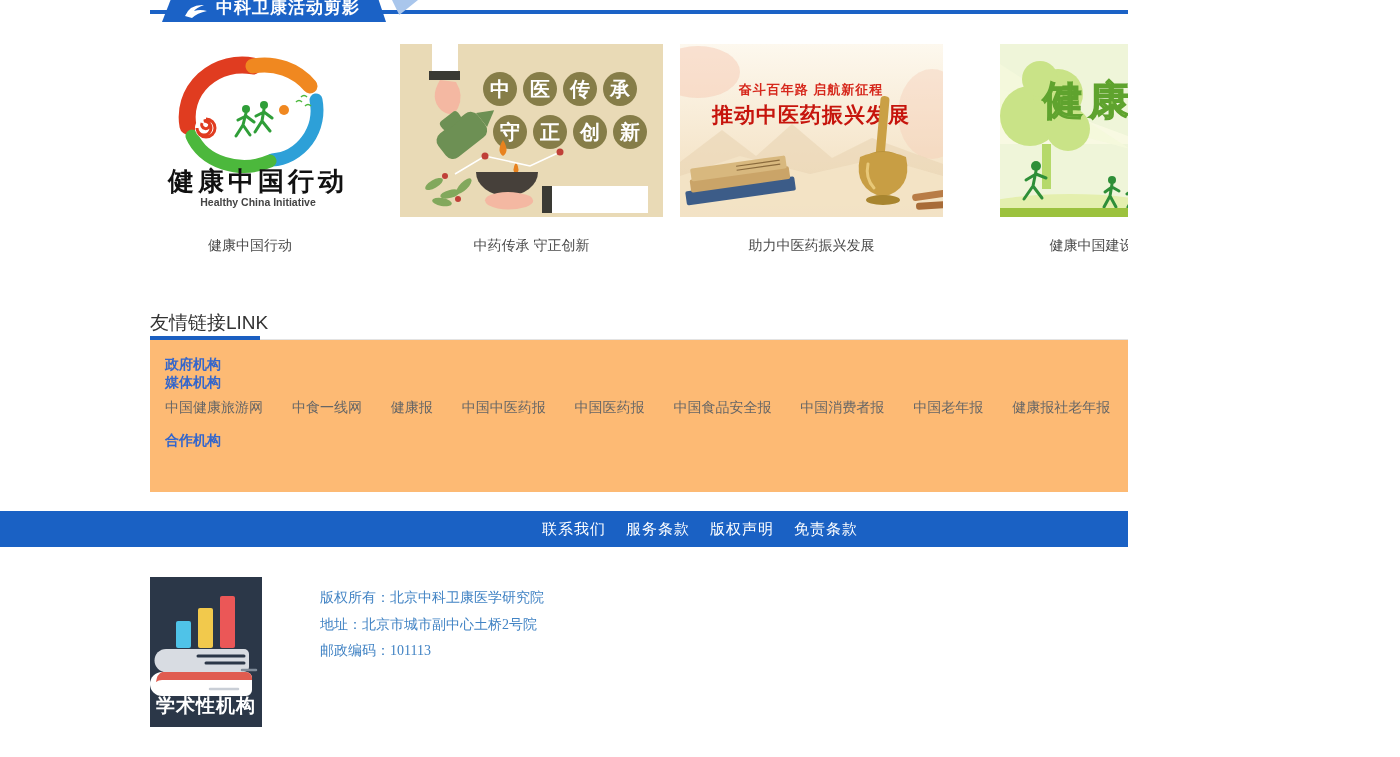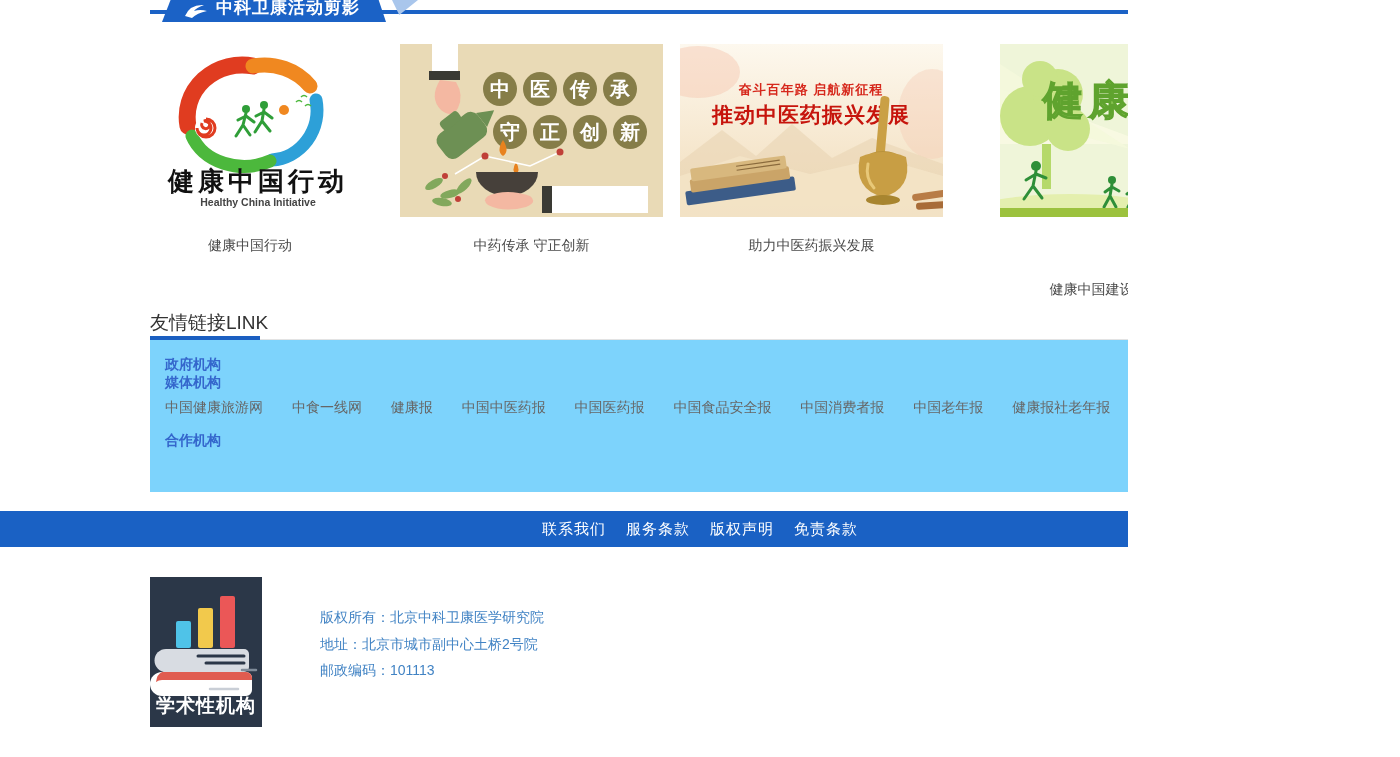--- a/index.html
+++ b/index.html
@@ -23,33 +23,33 @@
   
   .carousel { left:150px; top:44px; width:1100px; height:173px; overflow:hidden; }
   .slide { position:absolute; top:0; height:173px; overflow:hidden; cursor:pointer; }
   .captions { left:150px; top:237px; width:1100px; height:20px; }
   .caption { position:absolute; top:0; text-align:center; color:#4a4a4a; font-size:14px; }
 
   
   .links-title { left:150px; top:310px; font-size:19px; color:#333; }
   .links-hairline { left:150px; top:339px; width:1100px; height:1px; background:#e3e3e3; }
   .links-underline { left:150px; top:336px; width:110px; height:4px; background:#1b5fc1; z-index:2; }
-  .links-panel { left:150px; top:340px; width:1100px; height:152px; background:#7dd3fc; padding:16px 15px 0 15px; }
+  .links-panel { left:150px; top:340px; width:1100px; height:152px; background:#fdba74; padding:16px 15px 0 15px; }
   .group-heading { color:#3466cc; font-size:14px; font-weight:bold; }
   .group-links { margin:7px 0 15px 0; font-size:14px; color:#666; }
   .group-links a { color:#666; text-decoration:none; margin-right:25px; cursor:pointer; }
 
   
   .footer-nav { left:0; top:511px; width:1400px; height:36px; background:#1a61c4;
                 display:flex; align-items:center; justify-content:center; gap:20px; }
   .footer-nav a { color:#fff; font-size:15px; text-decoration:none; cursor:pointer; letter-spacing:1px; }
 
   
   .footer-logo { left:150px; top:577px; width:112px; height:150px; background:#fde047; }
-  .footer-lines { left:320px; top:604px; width:700px; }
+  .footer-lines { left:320px; top:585px; width:700px;font-family:Liberation Serif, serif; }
   .footer-lines div { color:#4183c4; font-size:14px; line-height:26.5px; }
 </style>
 </head>
 <body>
 
 <div class="page">
 
   <div class="abs sec-header">
     <div class="sec-line"></div>
     <div class="ribbon">
@@ -239,21 +239,21 @@
       </svg>
     </div>
 
     <div class="slide" style="left:1093px;width:7px;background:#d9c28f;"></div>
   </div>
 
   <div class="abs captions">
     <div class="caption" style="left:0;width:200px;">健康中国行动</div>
     <div class="caption" style="left:250px;width:263px;">中药传承 守正创新</div>
     <div class="caption" style="left:530px;width:263px;">助力中医药振兴发展</div>
-    <div class="caption" style="left:810px;width:263px;margin-top:44px;">健康中国建设</div>
+    <div class="caption" style="left:810px;width:263px;">健康中国建设</div>
   </div>
 
   <div class="abs links-title">友情链接LINK</div>
   <div class="abs links-hairline"></div>
   <div class="abs links-underline"></div>
 
   <div class="abs links-panel">
     <div class="group-heading">政府机构</div>
     <div class="group-heading">媒体机构</div>
     <div class="group-links">

